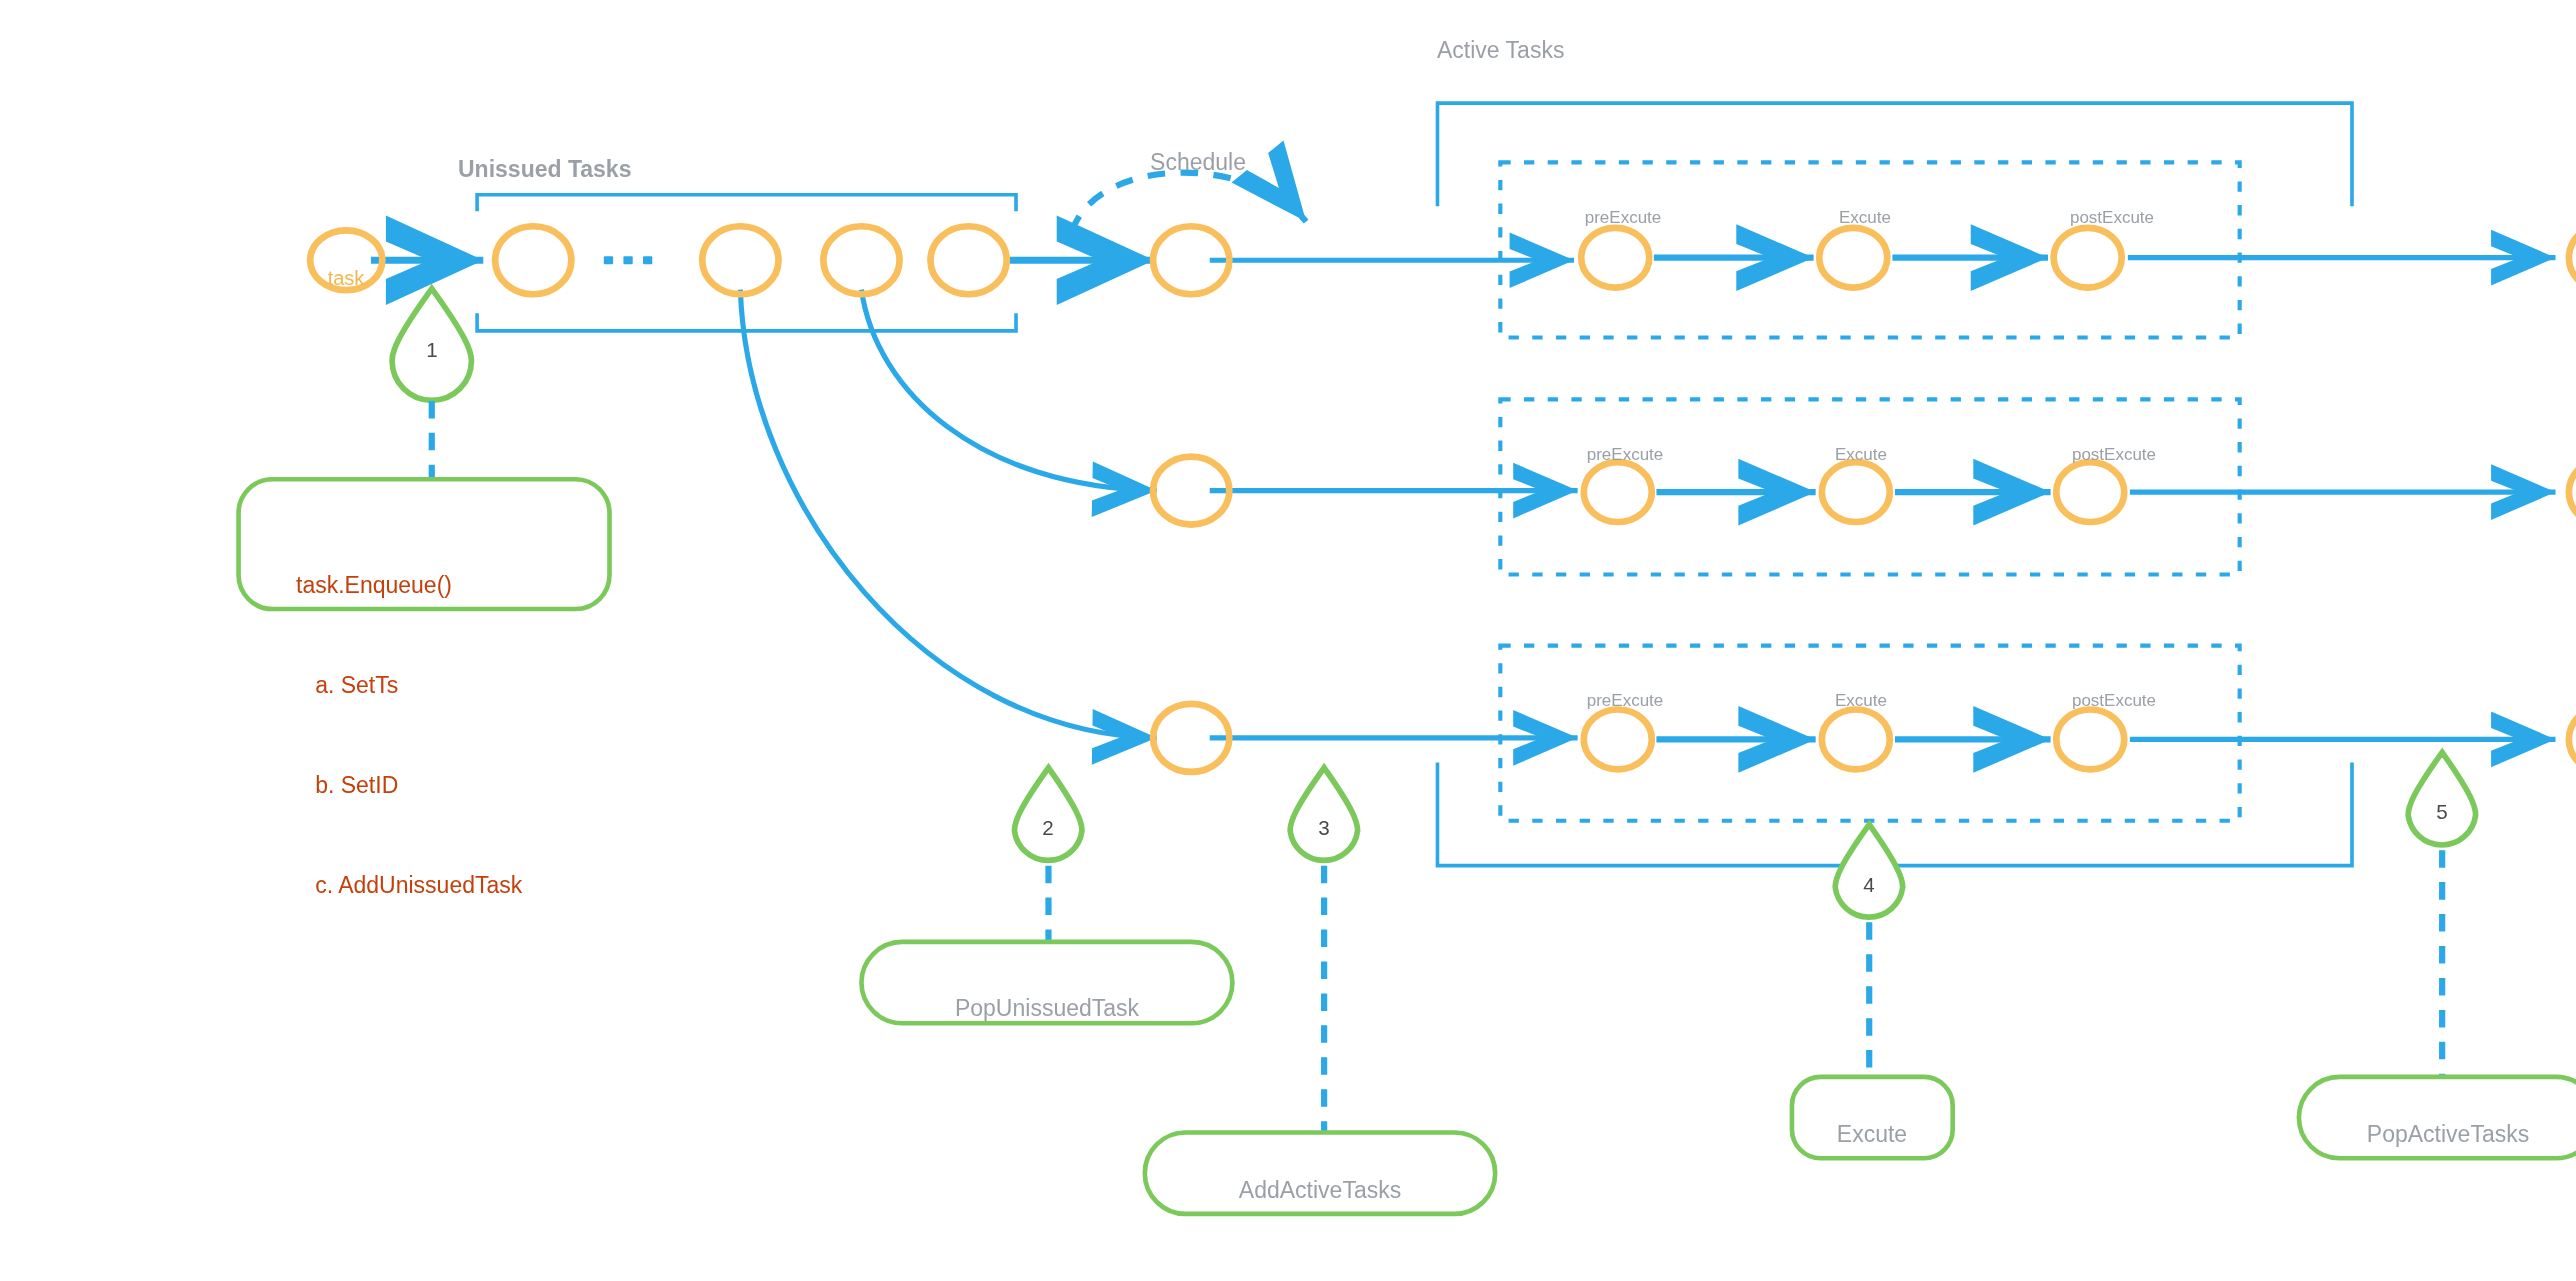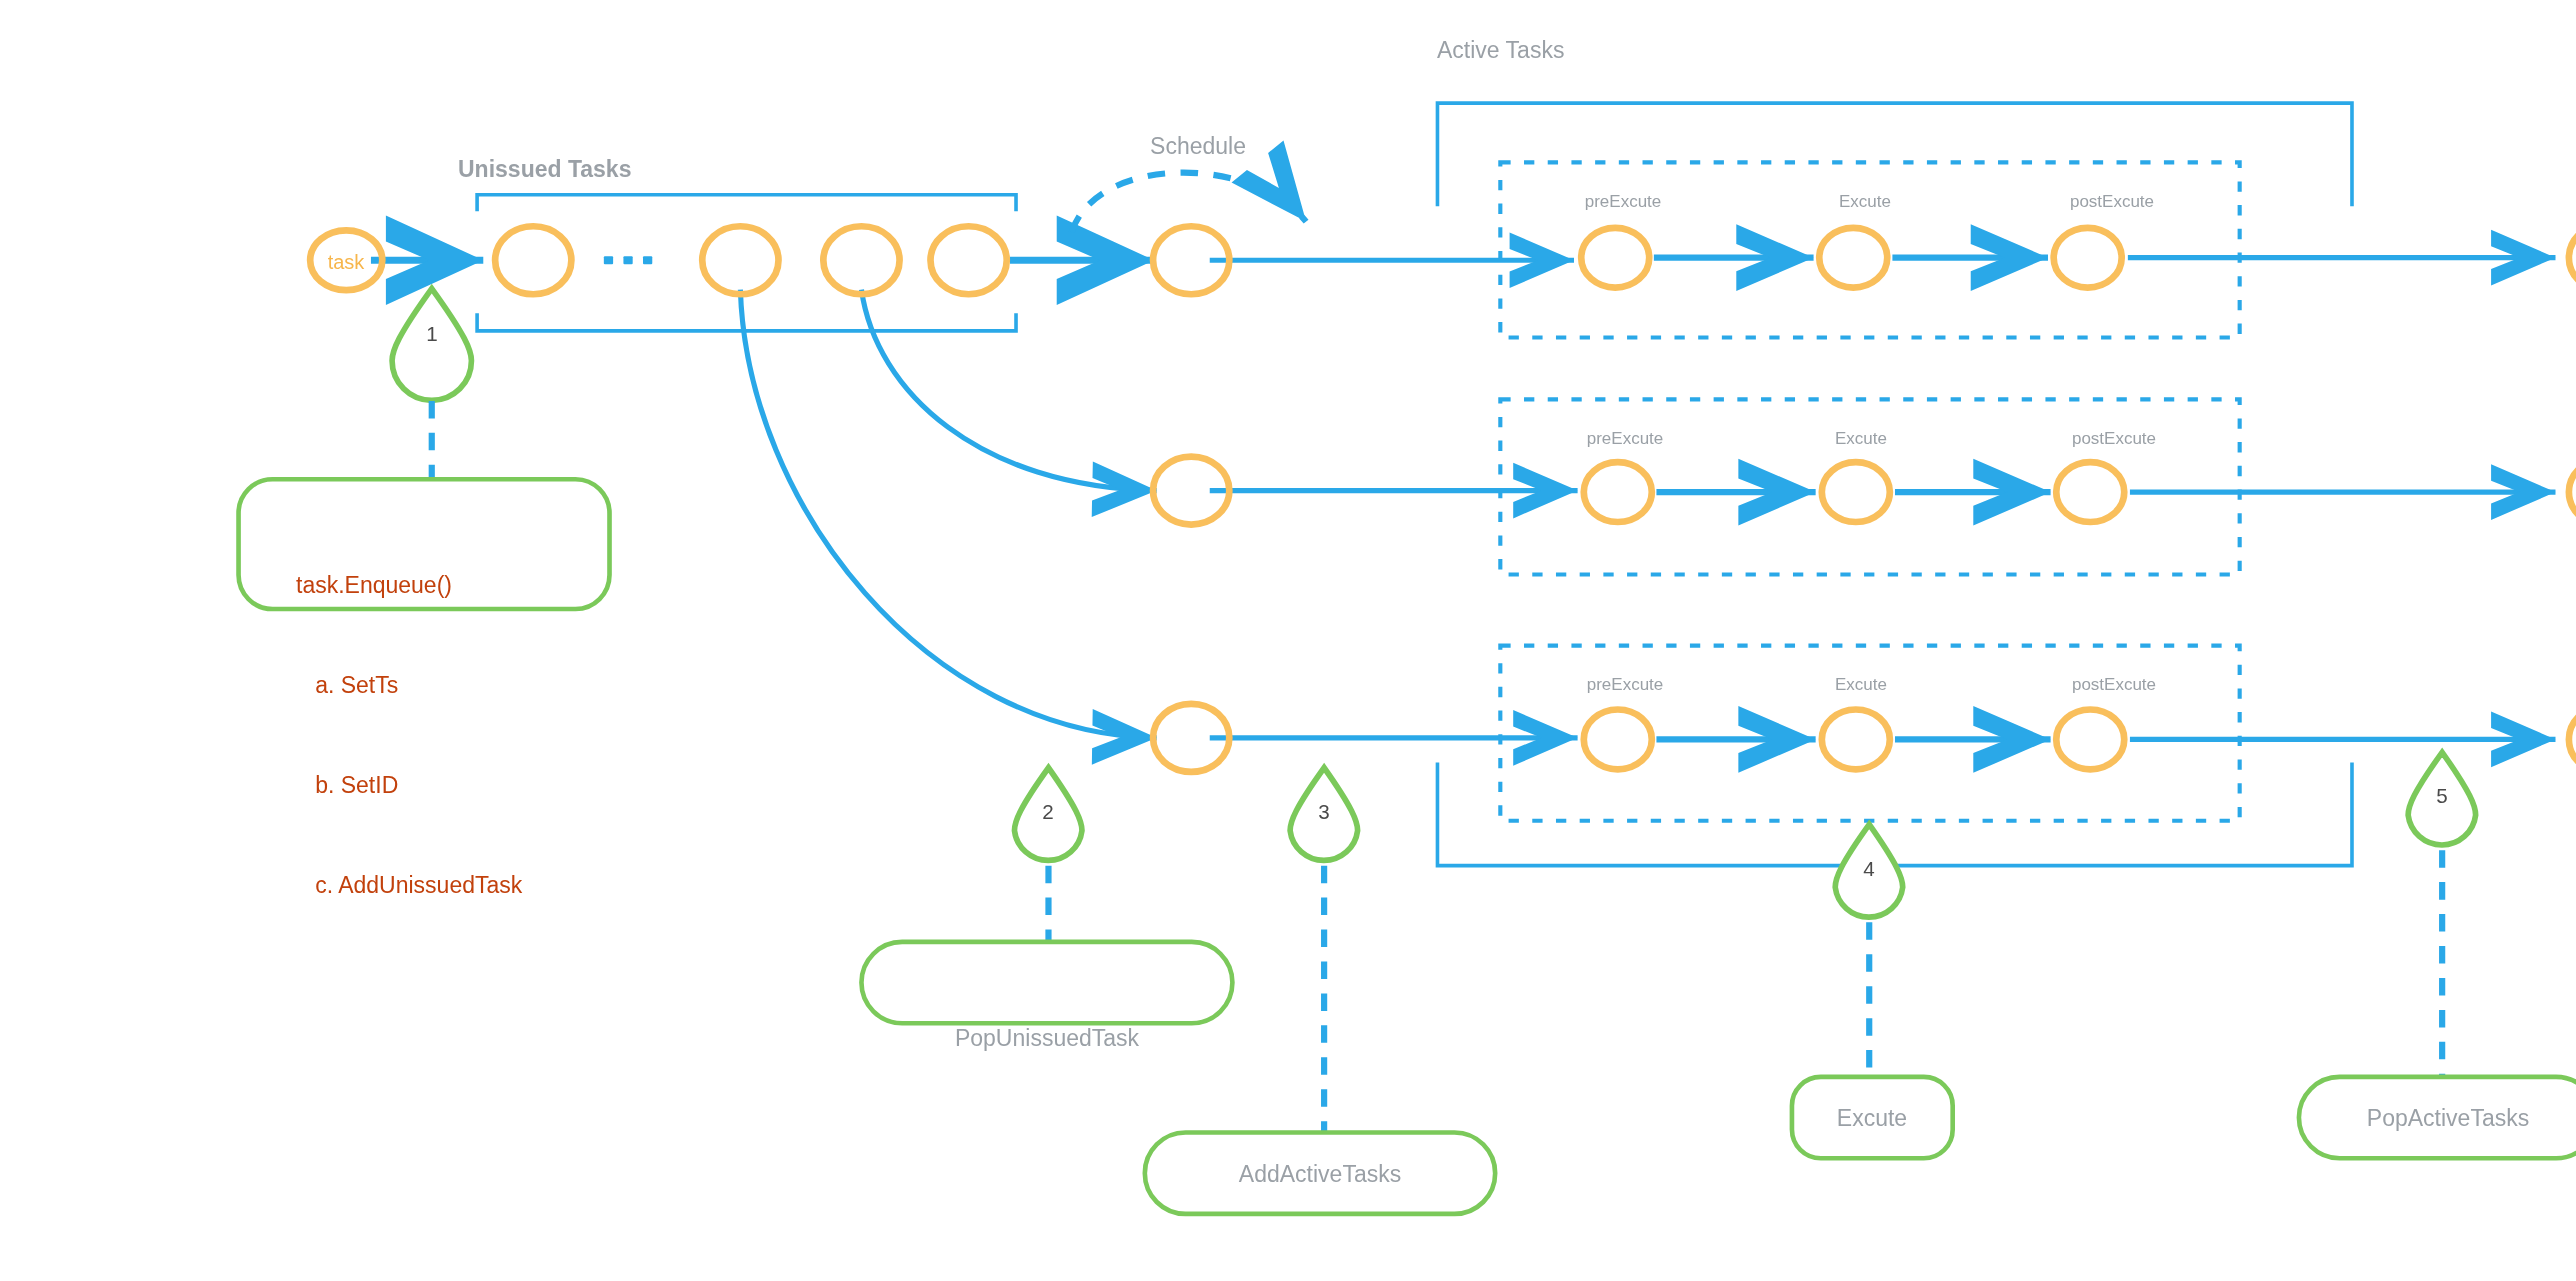--- a/index.html
+++ b/index.html
@@ -48,20 +48,21 @@
   }
   .lbl-marker {
     position: absolute;
     color: #4a4a4a;
     font-size: 20.6px;
     font-family: "Liberation Sans", sans-serif;
     text-align: center;
   }
   .centered {
     transform: translate(-50%, -50%);
+    margin-top: 16px;
   }
   .callout-text {
     position: absolute;
     color: #c2410c;
     font-size: 23px;
     font-family: "Liberation Sans", sans-serif;
     line-height: 1.45;
     white-space: pre;
   }
 </style>
@@ -221,19 +222,19 @@
   <div class="lbl-marker centered" style="left:1869px; top:869px;">4</div>
   <div class="lbl-marker centered" style="left:2442px; top:796px;">5</div>
 
   <div class="callout-text" style="left:296px; top:502px;">
     <div>task.Enqueue()</div>
     <div>   a. SetTs</div>
     <div>   b. SetID</div>
     <div>   c. AddUnissuedTask</div>
   </div>
 
-  <div class="lbl lbl-callout centered" style="left:1047px; top:1038px;">PopUnissuedTask</div>
+  <div class="lbl lbl-callout centered" style="left:1047px; top:992px;">PopUnissuedTask</div>
   <div class="lbl lbl-callout centered" style="left:1320px; top:1174px;">AddActiveTasks</div>
   <div class="lbl lbl-callout centered" style="left:1872px; top:1118px;">Excute</div>
   <div class="lbl lbl-callout centered" style="left:2448px; top:1118px;">PopActiveTasks</div>
 
 </div>
 
 
 </body></html>

